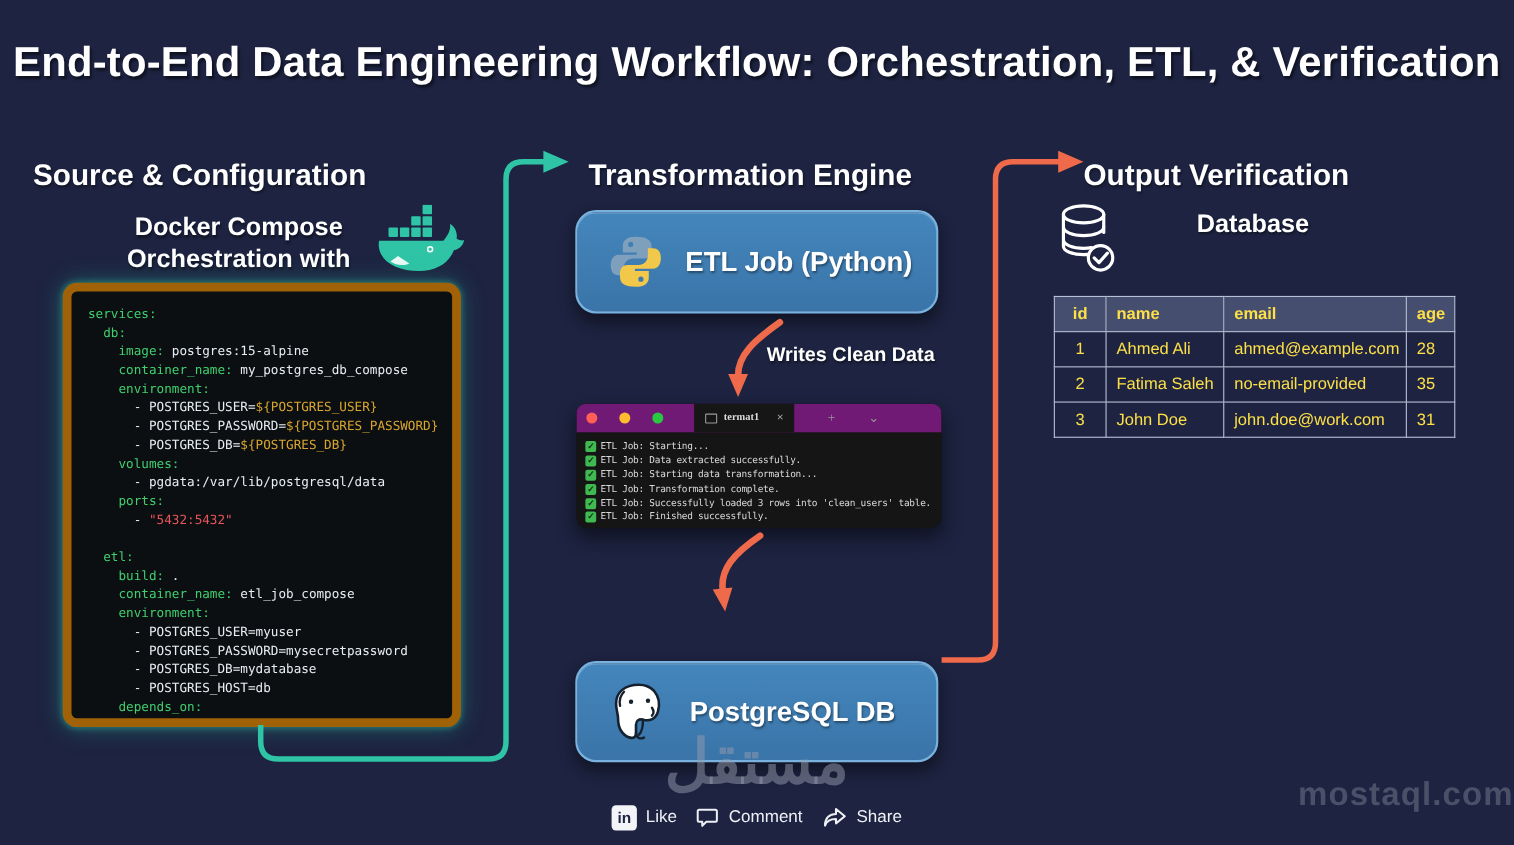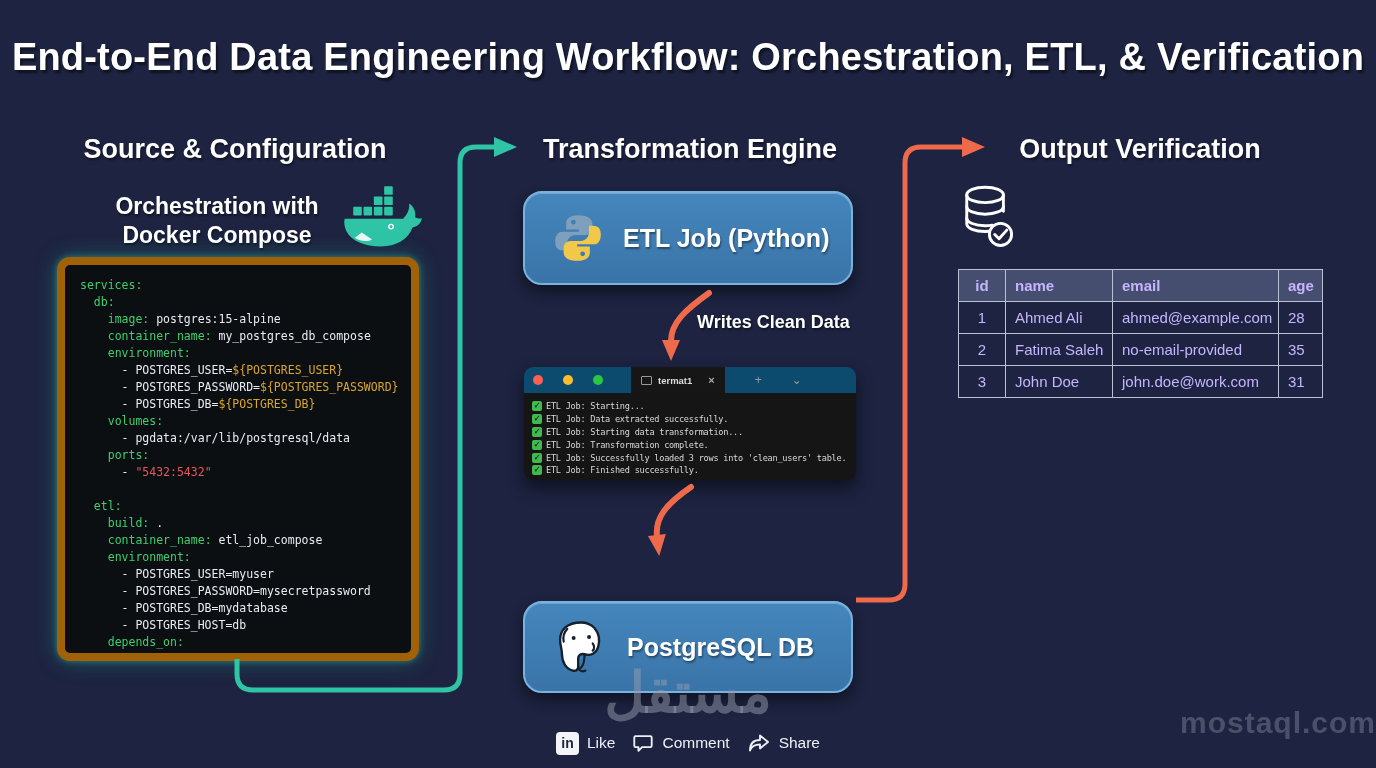--- a/index.html
+++ b/index.html
@@ -12,21 +12,21 @@
   }
   .abs { position:absolute; }
 
   
   .main-title {
     top:36px; left:0; width:1376px; text-align:center;
     font-size:38px; font-weight:800; letter-spacing:.2px;
     text-shadow:2px 3px 2px rgba(0,0,0,.45);
   }
   .col-header {
-    top:134px; height:38px; text-align:center;
+    top:144px; height:38px; text-align:left;
     font-size:27px; font-weight:800;
     text-shadow:1px 2px 2px rgba(0,0,0,.4);
   }
   #hdr-source { left:30px;  width:410px; }
   #hdr-transform { left:535px; width:310px; }
   #hdr-output { left:985px; width:310px; }
 
   .sub-title {
     font-size:23px; font-weight:800; line-height:1.25; text-align:center;
     text-shadow:1px 2px 2px rgba(0,0,0,.4);
@@ -68,22 +68,22 @@
     text-shadow:1px 2px 2px rgba(0,0,0,.45);
   }
 
   
   .terminal {
     left:524px; top:367px; width:332px; height:113px;
     background:#151515; border-radius:9px; overflow:hidden;
     box-shadow:0 8px 16px rgba(0,0,0,.5);
   }
   .term-bar {
-    height:26px; background:#0c4a6e; display:flex; align-items:center;
-    padding:0 9px; gap:20px;
+    height:26px; background:#701a75; display:flex; align-items:center;
+    padding:0 9px; gap:20px;font-family:Liberation Serif, serif;
   }
   .tl { width:10px; height:10px; border-radius:50%; }
   .tl-red{ background:#ff5f57; } .tl-yellow{ background:#febc2e; } .tl-green{ background:#28c840; }
   .term-tab {
     margin-left:8px; height:26px; background:#161616;
     display:flex; align-items:center; gap:6px; padding:0 10px;
     font-size:9.5px; font-weight:700; color:#ddd;
   }
   .tab-winicon { width:11px; height:9px; border:1px solid #999; border-radius:1px; }
   .tab-close { color:#aaa; font-size:11px; margin-left:10px; }
@@ -97,21 +97,21 @@
   .check-badge {
     flex:0 0 auto; width:10px; height:10px; background:#3fb950; border-radius:2px;
     color:#0d2a12; font-size:8px; line-height:10px; text-align:center; font-weight:700;
     font-family:"Liberation Sans", sans-serif;
   }
 
   
   .result-table {
     left:958px; top:269px; width:364px;
     border-collapse:collapse; table-layout:fixed;
-    font-size:15px; color:#c4b5fd;
+    font-size:15px; color:#fde047;
   }
   .result-table th, .result-table td {
     border:1.5px solid #b8c1d6; height:32px; padding:0 9px;
     font-weight:400; text-align:left; overflow:hidden; white-space:nowrap;
   }
   .result-table th { background:#454e6e; font-weight:700; }
   .result-table .c-id { width:47px; text-align:center; }
   .result-table .c-name { width:107px; }
   .result-table .c-email { width:166px; }
   .result-table .c-age { width:44px; }
@@ -164,22 +164,22 @@
   <path d="M691,487 C666,504 655,518 657,536" fill="none" stroke="#ee6a4a" stroke-width="6" stroke-linecap="round" marker-end="url(#ah-orange-sm)"></path>
 </svg>
 
 <div class="abs main-title layer">End-to-End Data Engineering Workflow: Orchestration, ETL, &amp; Verification</div>
 
 <div class="abs col-header layer" id="hdr-source">Source &amp; Configuration</div>
 <div class="abs col-header layer" id="hdr-transform">Transformation Engine</div>
 <div class="abs col-header layer" id="hdr-output">Output Verification</div>
 
 <div class="abs sub-title layer" id="orch-title">
+    <div>Docker Compose</div>
     <div>Orchestration with</div>
-    <div>Docker Compose</div>
   </div>
 
 <svg class="abs layer" style="left:336px; top:186px;" width="86" height="64" viewBox="0 0 100 74">
   <g fill="#2ec4a5">
     <rect x="20" y="24" width="10" height="10" rx="1"></rect>
     <rect x="32" y="24" width="10" height="10" rx="1"></rect>
     <rect x="44" y="24" width="10" height="10" rx="1"></rect>
     <rect x="56" y="24" width="10" height="10" rx="1"></rect>
     <rect x="44" y="12" width="10" height="10" rx="1"></rect>
     <rect x="56" y="12" width="10" height="10" rx="1"></rect>
@@ -260,20 +260,21 @@
     <path d="M7 11 V41 C7 45.5 15.5 49 26 49 C29 49 31.8 48.7 34.3 48.2"></path>
     <path d="M45 11 V28"></path>
     <path d="M7 23 C7 27.5 15.5 31 26 31 C36.5 31 45 27.5 45 23"></path>
     <path d="M7 35 C7 39.5 15.5 43 26 43 C28.6 43 31.1 42.8 33.4 42.4"></path>
   </g>
   <circle cx="42" cy="52" r="11.5" fill="#1d2340" stroke="#fff" stroke-width="3"></circle>
   <path d="M36 52 L40.5 56.5 L48.5 47.5" fill="none" stroke="#fff" stroke-width="3" stroke-linecap="round" stroke-linejoin="round"></path>
 </svg>
 
 <div class="abs sub-title layer" id="verified-title">
+    <div>Database</div>
   </div>
 
 <table class="abs result-table layer">
   <thead>
       <tr id="rt-head">
         <th class="c-id">id</th>
         <th class="c-name">name</th>
         <th class="c-email">email</th>
         <th class="c-age">age</th>
       </tr>

